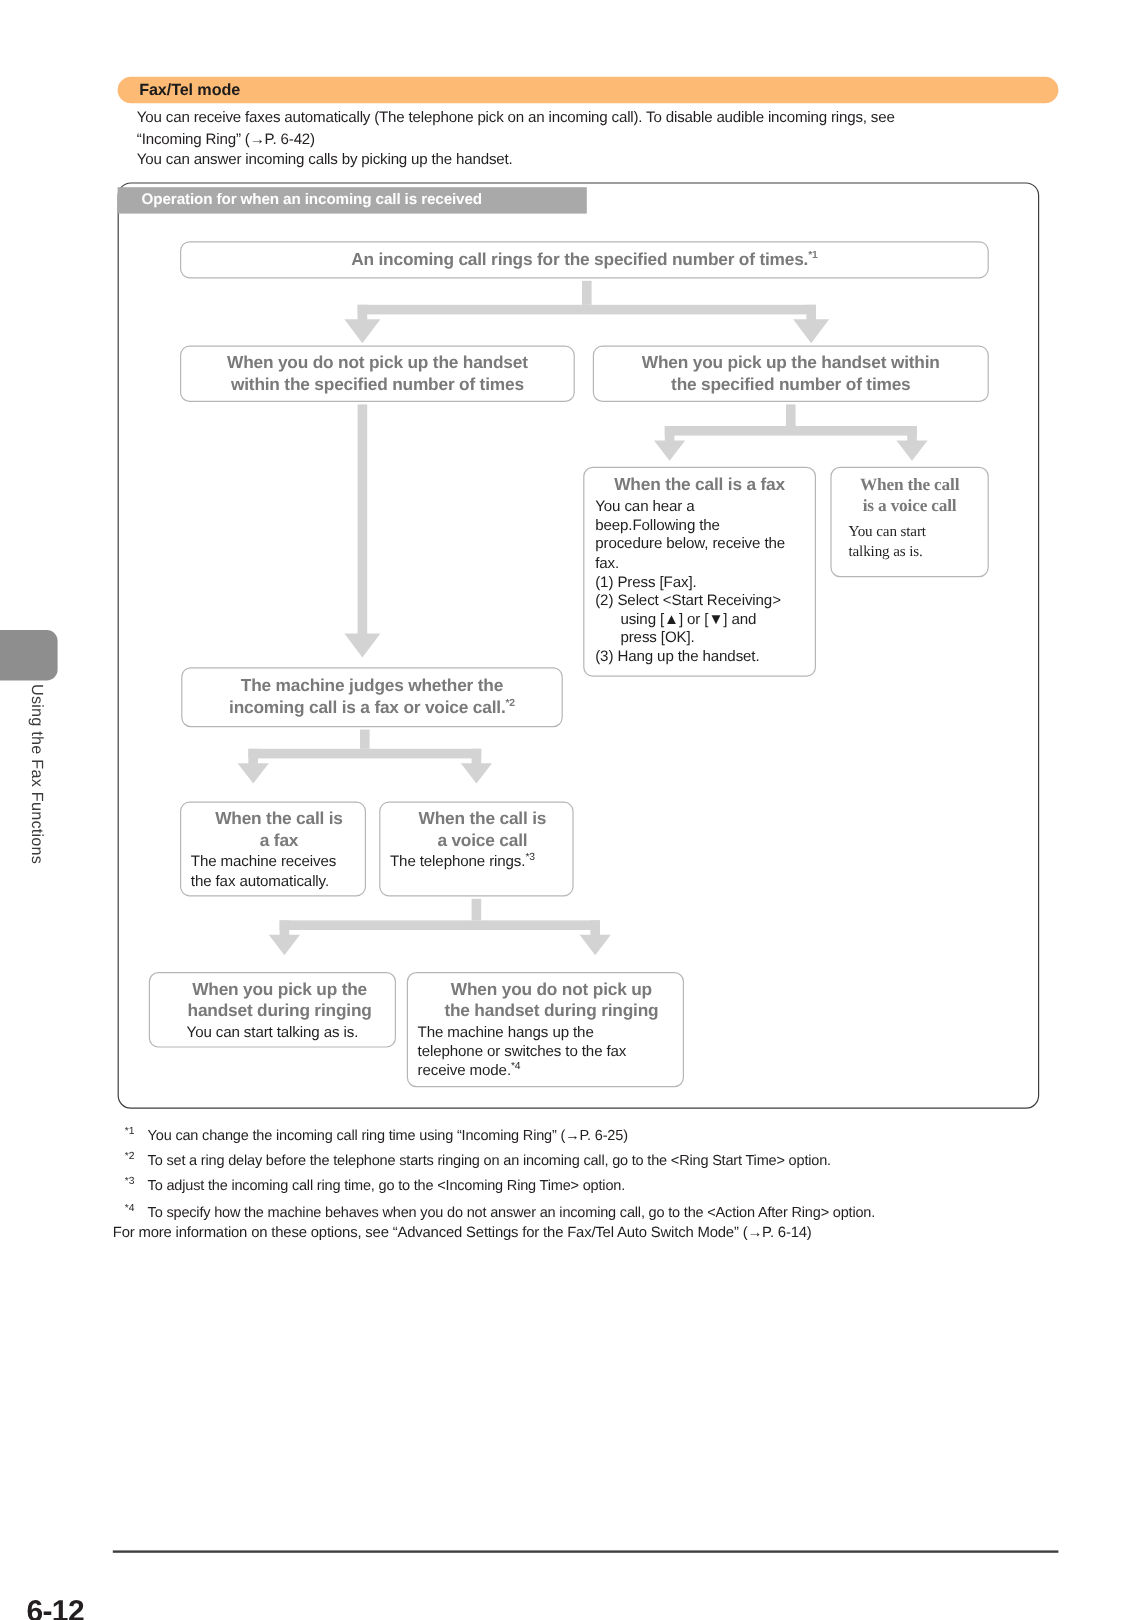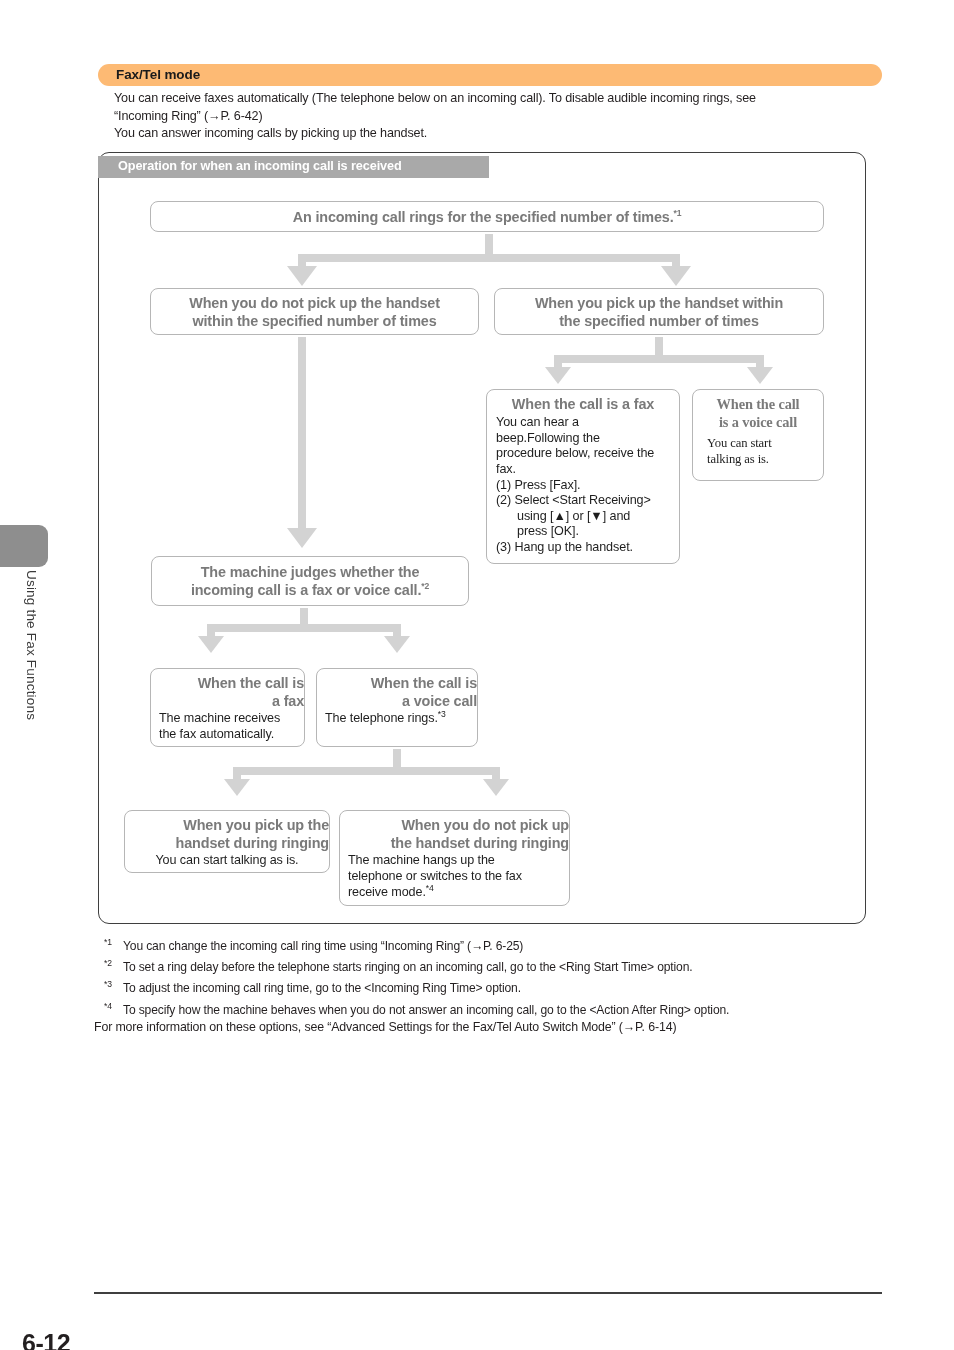--- a/index.html
+++ b/index.html
@@ -115,21 +115,21 @@
     background: #ffffff;
   }
   .ftitle {
     font-weight: bold;
     color: #7a7a7a;
     font-size: 14.4px;
     line-height: 18.2px;
     text-align: center;
     letter-spacing: -0.15px;
   }
-  .ftitle.left { text-align: right; }
+  .ftitle.left { text-align: center; }
   .fbody {
     color: #1e1e1e;
     font-size: 12.6px;
     line-height: 15.6px;
     letter-spacing: -0.1px;
   }
   .fbody.center { text-align: center; }
   sup.fn {
     font-size: 8.6px;
     vertical-align: super;
@@ -209,21 +209,21 @@
 <body>
 
 <div id="side-tab"></div>
 <div id="side-label">Using the Fax Functions</div>
 
 <div id="sec-header">
   <span id="sec-header-label">Fax/Tel mode</span>
 </div>
 
 <div id="intro">
-  <div>You can receive faxes automatically (The telephone below on an incoming call). To disable audible incoming rings, see</div>
+  <div>You can receive faxes automatically (The telephone pick on an incoming call). To disable audible incoming rings, see</div>
   <div>“Incoming Ring” (→P. 6-42)</div>
   <div>You can answer incoming calls by picking up the handset.</div>
 </div>
 
 <div id="flow-box"></div>
 <div id="flow-title-bar">
   <span id="flow-title-label">Operation for when an incoming call is received</span>
 </div>
 
 <div class="fbox" style="left:150px; top:201px; width:674px; height:31px;">

